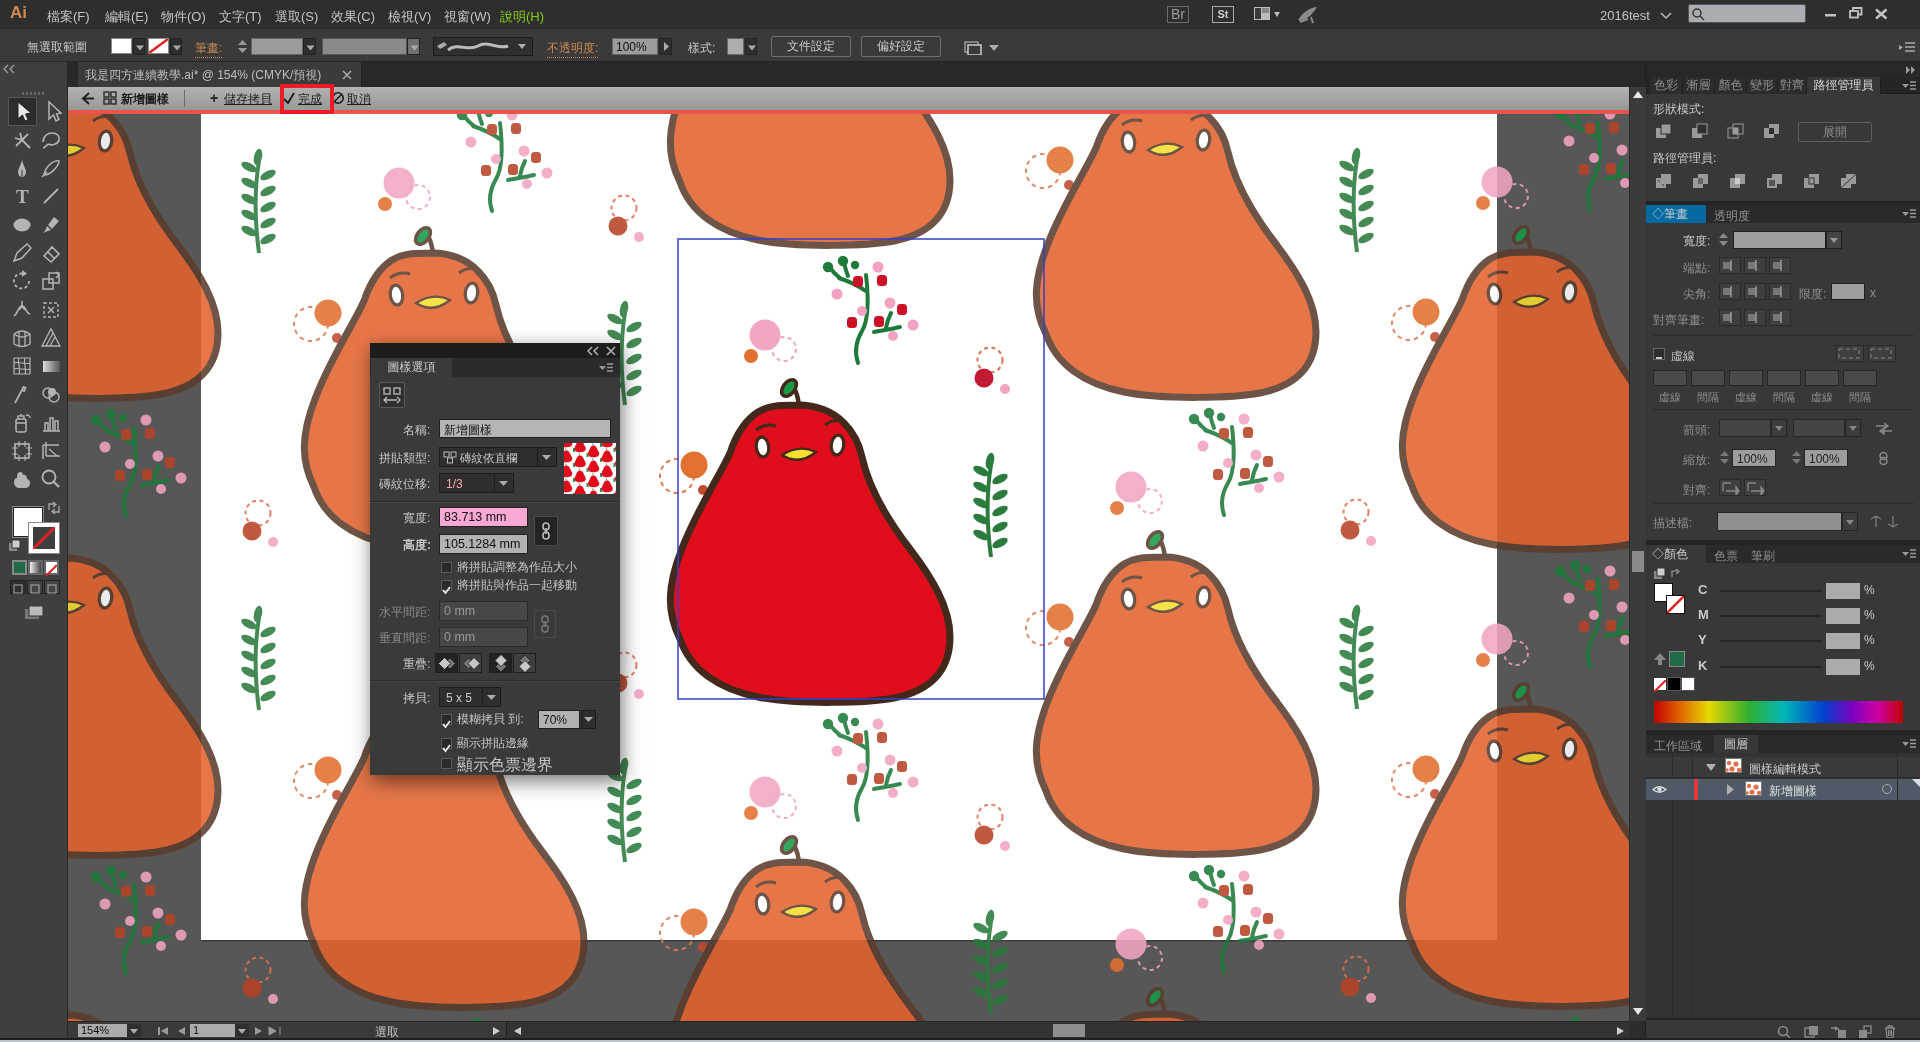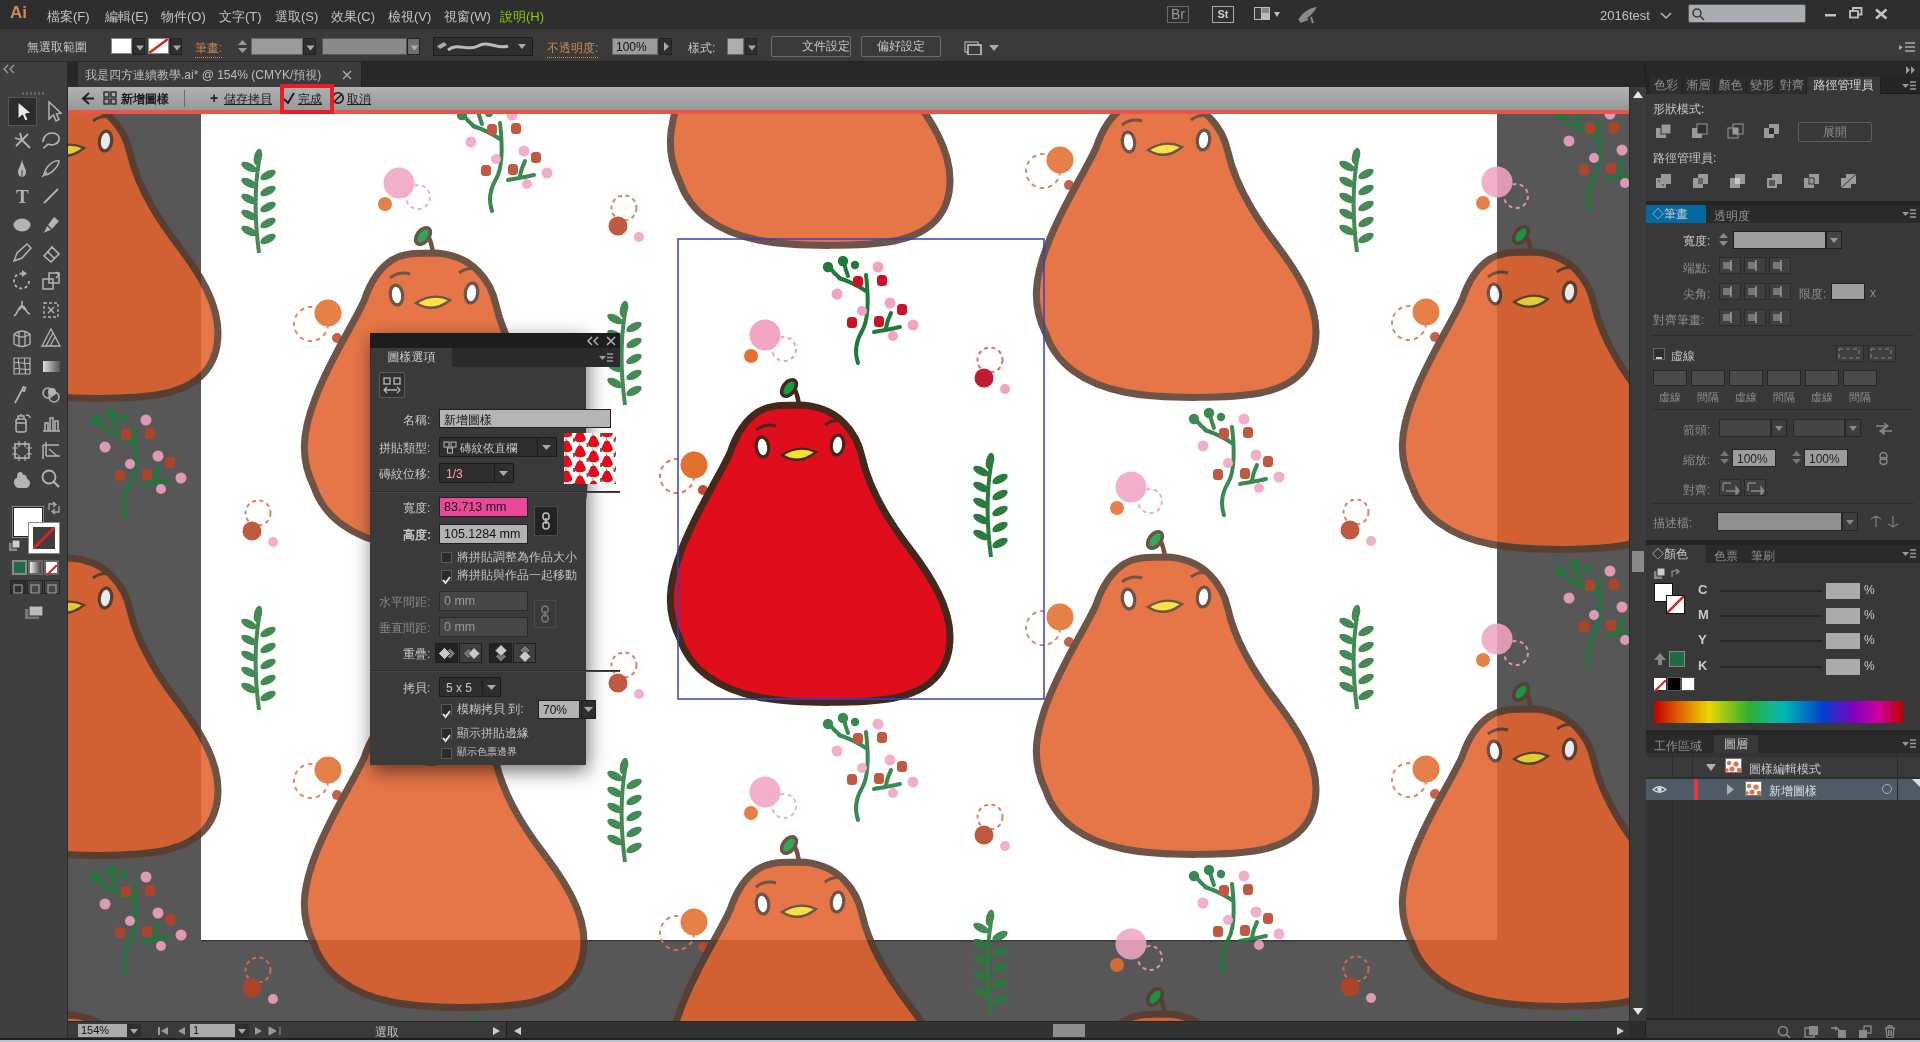--- a/index.html
+++ b/index.html
@@ -81,21 +81,21 @@
     <div class="ab tx" style="left:547px;top:11px;font-size:12px;color:#c98a52;border-bottom:1px dotted #c98a52">不透明度:</div>
     <div class="ab" style="left:612px;top:9px;width:46px;height:17px;background:#9b9b9b;border:1px solid #666;font-size:12px;color:#111;padding:1px 0 0 3px">100%</div>
     <div class="ab" style="left:659px;top:9px;width:13px;height:17px;background:#2e2e2e;border:1px solid #222"><svg width="11" height="15">
         <path d="M4 3l5 4.5-5 4.5z" fill="#aaa"></path>
       </svg></div>
     <div class="ab tx" style="left:688px;top:11px;font-size:12px;color:#c8c8c8">樣式:</div>
     <div class="ab" style="left:727px;top:9px;width:17px;height:17px;background:#adadad;border:1px solid #666"></div>
     <div class="ab" style="left:745px;top:9px;width:12px;height:17px;background:#2e2e2e;border:1px solid #222"><svg width="12" height="17">
         <path d="M2.0 6.5l4 5 4-5z" fill="#aaa"></path>
       </svg></div>
-    <div class="ab tx" style="left:771px;top:7px;width:80px;height:21px;border:1px solid #6e6e6e;border-radius:2px;font-size:12px;color:#c8c8c8;text-align:right;line-height:19px">文件設定</div>
+    <div class="ab tx" style="left:771px;top:7px;width:80px;height:21px;border:1px solid #6e6e6e;border-radius:2px;font-size:12px;color:#c8c8c8;text-align:center;line-height:19px">文件設定</div>
     <div class="ab tx" style="left:861px;top:7px;width:80px;height:21px;border:1px solid #6e6e6e;border-radius:2px;font-size:12px;color:#c8c8c8;text-align:center;line-height:19px">偏好設定</div>
     <svg class="ab" style="left:963px;top:11px" width="40" height="15">
       <rect x="2" y="2" width="13" height="10" fill="none" stroke="#999" stroke-width="1.5"></rect>
       <rect x="5" y="5" width="13" height="10" fill="#3a3a3a" stroke="#ccc" stroke-width="1.5"></rect>
       <path d="M26 5l5 6 5-6z" fill="#aaa"></path>
     </svg>
     <svg class="ab" style="left:1898px;top:12px" width="18" height="13">
       <path d="M7 2h10M7 6h10M7 10h10" stroke="#aaa" stroke-width="1.6"></path>
       <path d="M1 4l4 2.5L1 9z" fill="#aaa"></path>
     </svg>
@@ -760,21 +760,21 @@
     </svg>
     <svg class="ab" style="left:211px;top:962px" width="16" height="16">
       <rect x="2" y="6" width="8" height="8" fill="#8a8a8a"></rect>
       <rect x="7" y="2" width="7" height="7" fill="none" stroke="#8a8a8a" stroke-width="1.3"></rect>
     </svg>
     <svg class="ab" style="left:237px;top:962px" width="14" height="16">
       <path d="M2 4h10M5 4V2h4v2M3 4l1 10h6l1-10" stroke="#8a8a8a" fill="none" stroke-width="1.3"></path>
       <path d="M5.5 6v6M7 6v6M8.5 6v6" stroke="#8a8a8a" stroke-width="1"></path>
     </svg>
   </div>
-<div class="ab" style="left:370px;top:333px;width:216px;height:432px;background:#3a3a3a;box-shadow:2px 6px 18px rgba(0,0,0,.55);z-index:30">
+<div class="ab" style="left:370px;top:343px;width:250px;height:432px;background:#3a3a3a;box-shadow:2px 6px 18px rgba(0,0,0,.55);z-index:30">
     <div class="ab" style="left:0;top:0;width:250px;height:15px;background:#1d1d1d"></div>
     <svg class="ab" style="left:216px;top:3px" width="14" height="10">
       <path d="M6 1L2 5l4 4M12 1L8 5l4 4" stroke="#b0b0b0" stroke-width="1.5" fill="none"></path>
     </svg>
     <svg class="ab" style="left:236px;top:3px" width="10" height="10">
       <path d="M1 1l8 8M9 1l-8 8" stroke="#b0b0b0" stroke-width="1.6"></path>
     </svg>
     <div class="ab" style="left:0;top:15px;width:250px;height:19px;background:#2b2b2b"></div>
     <div class="ab tx" style="left:1px;top:15px;width:81px;height:19px;background:#3a3a3a;color:#cfcfcf;font-size:12px;text-align:center;line-height:19px">圖樣選項</div>
     <svg class="ab" style="left:228px;top:20px" width="16" height="10">
@@ -934,21 +934,21 @@
     <div class="ab tx" style="left:9px;top:133px;font-size:12px;color:#c6c6c6;">磚紋位移:</div>
     <div class="ab" style="left:69px;top:130px;width:75px;height:20px;background:#2e2e2e;border:1px solid #1c1c1c">
       <div class="ab tx" style="left:6px;top:3px;font-size:12px;color:#fca5a5">1/3</div>
       <div class="ab" style="left:54px;top:0;width:1px;height:18px;background:#1c1c1c"></div>
       <svg class="ab" style="left:58px;top:6px" width="12" height="8">
         <path d="M1 1l4.5 5L10 1z" fill="#aaa"></path>
       </svg>
     </div>
     <div class="ab" style="left:0;top:158px;width:250px;height:2px;background:#2c2c2c;border-bottom:1px solid #454545"></div>
     <div class="ab tx" style="left:33px;top:167px;font-size:12px;color:#c6c6c6;">寬度:</div>
-    <div class="ab tx" style="left:69px;top:164px;width:89px;height:20px;background:#ec4899;border:1px solid #202020;font-size:12.5px;color:#111;padding:2px 0 0 4px">83.713 mm</div>
+    <div class="ab tx" style="left:69px;top:164px;width:89px;height:20px;background:#f9a8d4;border:1px solid #202020;font-size:12.5px;color:#111;padding:2px 0 0 4px">83.713 mm</div>
     <div class="ab tx" style="left:33px;top:194px;font-size:12px;color:#c6c6c6;font-weight:bold;">高度:</div>
     <div class="ab tx" style="left:69px;top:191px;width:89px;height:20px;background:#b2b2b2;border:1px solid #202020;font-size:12.5px;color:#111;padding:2px 0 0 4px">105.1284 mm</div>
     <div class="ab" style="left:164px;top:173px;width:24px;height:30px;background:#232323;border:1px solid #4a4a4a"><svg width="22" height="28">
         <g fill="none" stroke="#bbb" stroke-width="1.6">
           <rect x="8" y="6" width="6" height="7" rx="3"></rect>
           <rect x="8" y="15" width="6" height="7" rx="3"></rect>
           <path d="M11 11v6"></path>
         </g>
       </svg></div>
     <div class="ab" style="left:71px;top:219px;width:11px;height:11px;background:#2a2a2a;border:1px solid #5a5a5a"></div>
@@ -1000,21 +1000,21 @@
     <div class="ab tx" style="left:87px;top:368px;font-size:12px;color:#c4c4c4;">模糊拷貝 到:</div>
     <div class="ab tx" style="left:168px;top:367px;width:42px;height:19px;background:#b2b2b2;border:1px solid #202020;font-size:12px;color:#111;padding:2px 0 0 4px">70%</div>
     <div class="ab" style="left:211px;top:367px;width:15px;height:19px;background:#2e2e2e;border:1px solid #1c1c1c"><svg width="13" height="17">
         <path d="M2 6l4.5 5L11 6z" fill="#aaa"></path>
       </svg></div>
     <div class="ab" style="left:71px;top:395px;width:11px;height:11px;background:#2a2a2a;border:1px solid #5a5a5a"><svg width="9" height="9">
         <path d="M1 4l2.5 3L8 1" stroke="#e8e8e8" stroke-width="1.8" fill="none"></path>
       </svg></div>
     <div class="ab tx" style="left:87px;top:392px;font-size:12px;color:#c4c4c4;">顯示拼貼邊緣</div>
     <div class="ab" style="left:71px;top:415px;width:11px;height:11px;background:#2a2a2a;border:1px solid #5a5a5a"></div>
-    <div class="ab tx" style="left:87px;top:412px;font-size:10px;color:#c4c4c4;">顯示色票邊界</div>
+    <div class="ab tx" style="left:87px;top:412px;font-size:16px;color:#c4c4c4;">顯示色票邊界</div>
   </div>
 <div class="ab" style="left:1629px;top:87px;width:17px;height:934px;background:#3b3b3b;border-left:1px solid #2a2a2a">
     <svg class="ab" style="left:2px;top:3px" width="12" height="9">
       <path d="M6 1L11 8H1z" fill="#e8e8e8"></path>
     </svg>
     <div class="ab" style="left:2px;top:464px;width:12px;height:21px;background:#8a8a8a"></div>
     <svg class="ab" style="left:2px;top:920px" width="12" height="9">
       <path d="M6 8L1 1h10z" fill="#e8e8e8"></path>
     </svg>
   </div>

